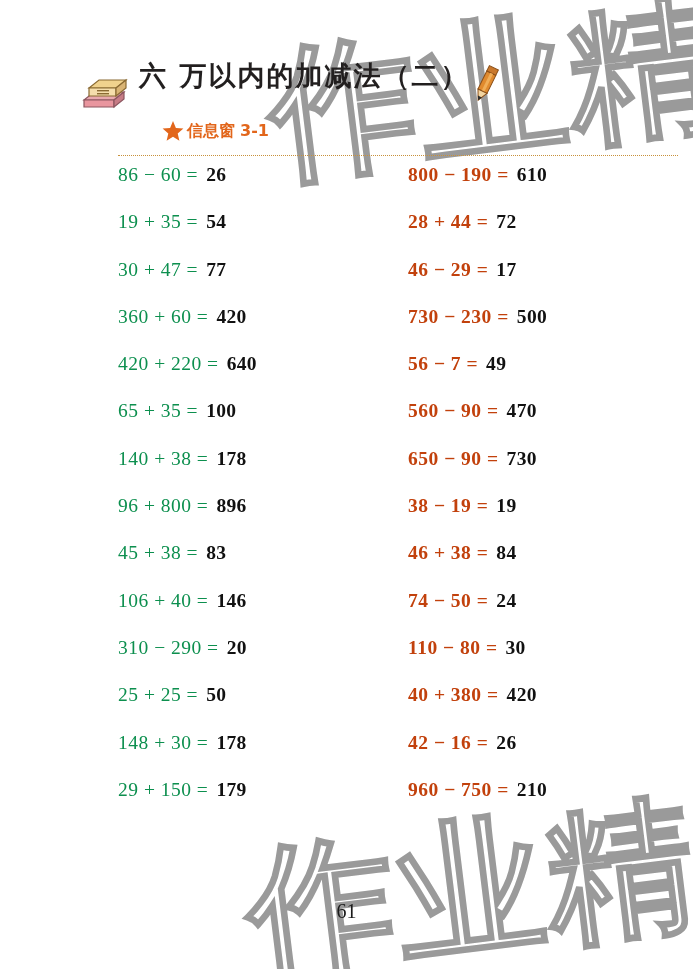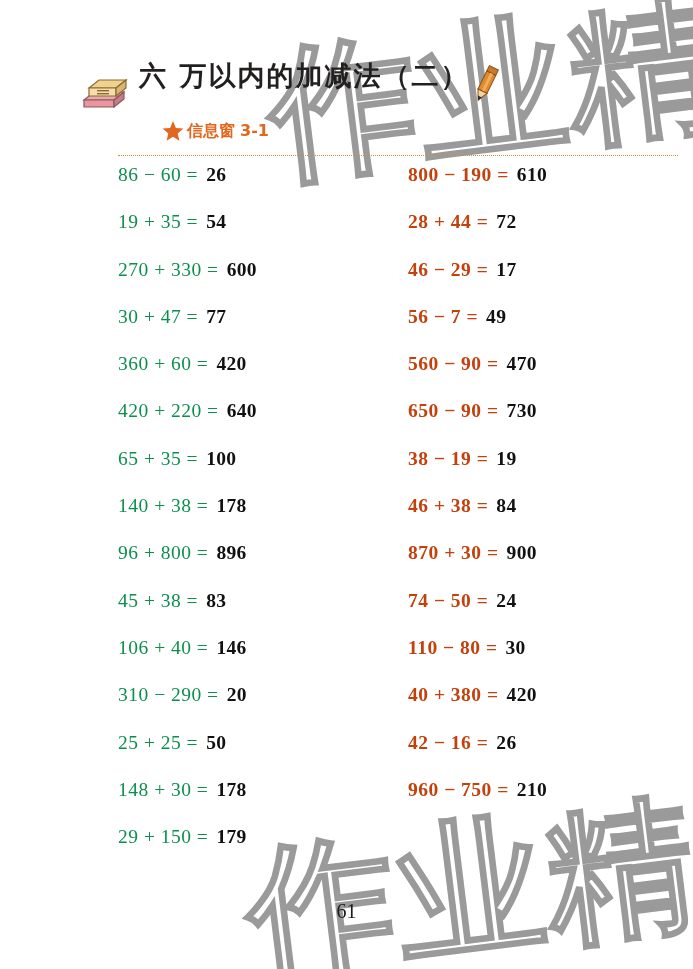--- a/index.html
+++ b/index.html
@@ -222,24 +222,20 @@
     <div class="column col-left" id="col-left">
         <div class="problem-row">
           <span class="expr">86 − 60 =</span>
           <span class="answer">26</span>
         </div>
         <div class="problem-row">
           <span class="expr">19 + 35 =</span>
           <span class="answer">54</span>
         </div>
         <div class="problem-row">
-          <span class="expr">270 + 330 =</span>
-          <span class="answer">600</span>
-        </div>
-        <div class="problem-row">
           <span class="expr">30 + 47 =</span>
           <span class="answer">77</span>
         </div>
         <div class="problem-row">
           <span class="expr">360 + 60 =</span>
           <span class="answer">420</span>
         </div>
         <div class="problem-row">
           <span class="expr">420 + 220 =</span>
           <span class="answer">640</span>
@@ -288,44 +284,44 @@
         </div>
         <div class="problem-row">
           <span class="expr">28 + 44 =</span>
           <span class="answer">72</span>
         </div>
         <div class="problem-row">
           <span class="expr">46 − 29 =</span>
           <span class="answer">17</span>
         </div>
         <div class="problem-row">
+          <span class="expr">730 − 230 =</span>
+          <span class="answer">500</span>
+        </div>
+        <div class="problem-row">
           <span class="expr">56 − 7 =</span>
           <span class="answer">49</span>
         </div>
         <div class="problem-row">
           <span class="expr">560 − 90 =</span>
           <span class="answer">470</span>
         </div>
         <div class="problem-row">
           <span class="expr">650 − 90 =</span>
           <span class="answer">730</span>
         </div>
         <div class="problem-row">
           <span class="expr">38 − 19 =</span>
           <span class="answer">19</span>
         </div>
         <div class="problem-row">
           <span class="expr">46 + 38 =</span>
           <span class="answer">84</span>
         </div>
         <div class="problem-row">
-          <span class="expr">870 + 30 =</span>
-          <span class="answer">900</span>
-        </div>
-        <div class="problem-row">
           <span class="expr">74 − 50 =</span>
           <span class="answer">24</span>
         </div>
         <div class="problem-row">
           <span class="expr">110 − 80 =</span>
           <span class="answer">30</span>
         </div>
         <div class="problem-row">
           <span class="expr">40 + 380 =</span>
           <span class="answer">420</span>

